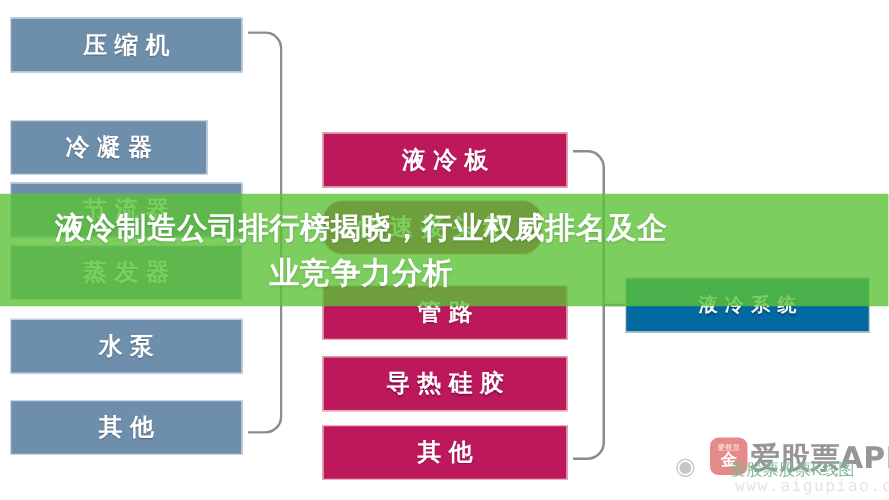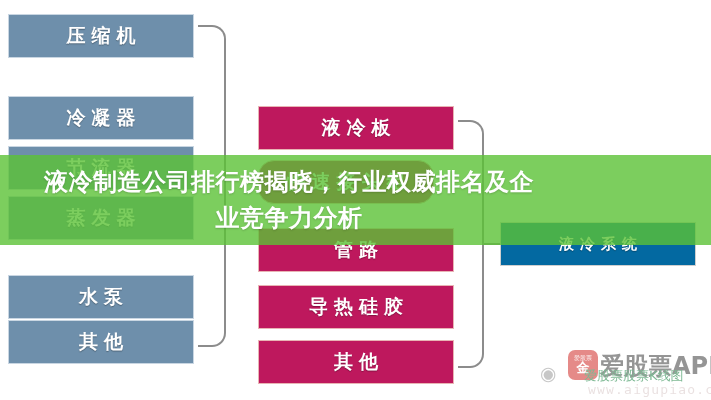--- a/index.html
+++ b/index.html
@@ -170,27 +170,27 @@
     font-family: "DejaVu Sans Mono", monospace;
   }
 </style>
 </head>
 <body>
 
 <div id="stage">
 
   <div class="box blue" style="left:8px; top:14px; width:186px; height:44px;">压缩机</div>
 
-  <div class="box blue" style="left:8px; top:96px; width:186px; height:44px;">冷凝器</div>
+  <div class="box blue" style="left:8px; top:96px; width:158px; height:44px;">冷凝器</div>
 
   <div class="box blue" style="left:8px; top:146px; width:186px; height:44px;">节流器</div>
 
   <div class="box blue" style="left:8px; top:196px; width:186px; height:44px;">蒸发器</div>
 
-  <div class="box blue" style="left:8px; top:255px; width:186px; height:44px;margin-top:20px;">水泵</div>
+  <div class="box blue" style="left:8px; top:255px; width:186px; height:44px;">水泵</div>
 
   <div class="box blue" style="left:8px; top:320px; width:186px; height:44px;">其他</div>
 
   <div class="bracket" style="left:198px; top:25px; width:28px; height:322px;"></div>
 
   <div class="box red" style="left:258px; top:106px; width:196px; height:44px;">液冷板</div>
 
   <div class="box red" style="left:258px; top:160px; width:176px; height:44px;border-radius:16px;">快速接头组</div>
 
   <div class="box red" style="left:258px; top:285px; width:196px; height:44px;">导热硅胶</div>

